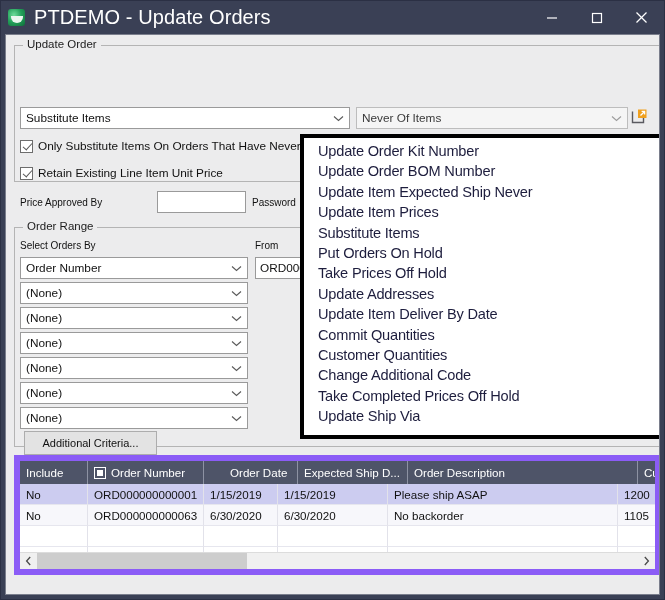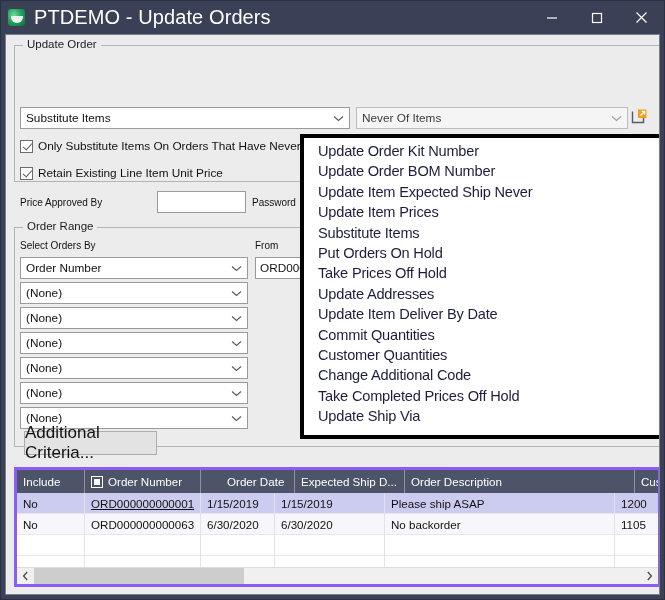--- a/index.html
+++ b/index.html
@@ -165,21 +165,21 @@
     display: flex; align-items: center;
     padding-left: 4px;
     overflow: hidden;
     white-space: nowrap;
   }
 
   .btn {
     position: absolute;
     background: #e3e3e3;
     border: 1px solid #adadad;
-    font-size: 17px;
+    font-size: 11px;
     color: #111;
     display: flex; align-items: center; justify-content: center;
     height: 24px;
   }
 
   
   .export-icon {
     position: absolute;
     width: 17px; height: 17px;
   }
@@ -199,23 +199,23 @@
     font-size: 14.6px;
     line-height: 20.4px;
     color: #1d1d3d;
     white-space: nowrap;
     letter-spacing: -0.2px;
   }
 
   
   .grid-wrap {
     position: absolute;
-    left: 8px; top: 432px;
+    left: 8px; top: 420px;
     width: 647px; height: 120px;
-    border: 3px solid #8b5cf6;
+    border: 6px solid #8b5cf6;
     background: #ffffff;
     overflow: hidden;
   }
   .grid-header {
     display: flex;
     height: 23px;
     background: #4e5468;
     color: #ffffff;
     font-size: 11.6px;
   }
@@ -451,21 +451,21 @@
         <div class="gh-cell" style="width:230px;">
           <span>Order Description</span>
         </div>
         <div class="gh-cell" style="width:92px;">
           <span>Customer Num.</span>
         </div>
       </div>
 
       <div class="grid-row sel">
         <div class="gr-cell" style="width:68px;">No</div>
-        <div class="gr-cell" style="width:116px;text-decoration:underline;">ORD000000000001</div>
+        <div class="gr-cell" style="width:116px;">ORD000000000001</div>
         <div class="gr-cell" style="width:74px;">1/15/2019</div>
         <div class="gr-cell" style="width:110px;">1/15/2019</div>
         <div class="gr-cell" style="width:230px;">Please ship ASAP</div>
         <div class="gr-cell" style="width:92px;">1200</div>
       </div>
 
       <div class="grid-row alt">
         <div class="gr-cell" style="width:68px;">No</div>
         <div class="gr-cell" style="width:116px;">ORD000000000063</div>
         <div class="gr-cell" style="width:74px;">6/30/2020</div>

